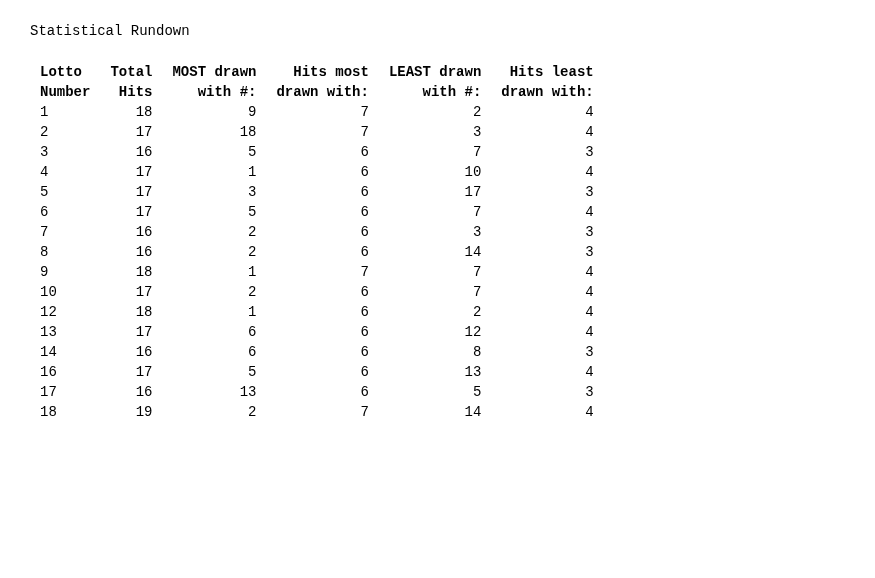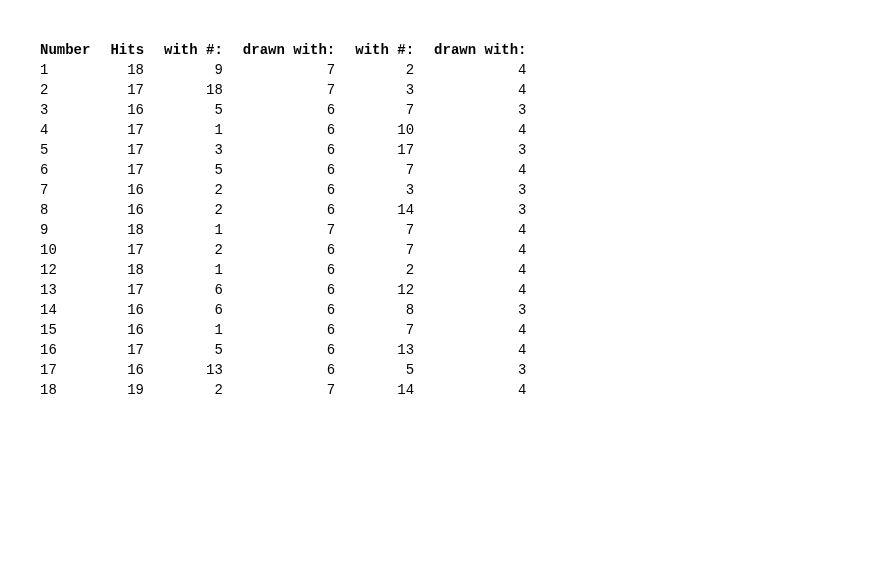--- a/index.html
+++ b/index.html
@@ -40,24 +40,35 @@
       border-bottom: none;
     }
     tbody tr td {
       font-weight: normal;
     }
   </style>
 </head>
 <body>
 
 <div class="header-section">
+  <div class="header-line">
+    <span>Statistical Rundown</span>
+  </div>
 </div>
 
 <table>
   <thead>
+    <tr class="col-header-row">
+      <th class="col-lotto">Lotto</th>
+      <th>Total</th>
+      <th>MOST drawn</th>
+      <th>Hits most</th>
+      <th>LEAST drawn</th>
+      <th>Hits least</th>
+    </tr>
     <tr class="col-header-row">
       <th class="col-lotto">Number</th>
       <th>Hits</th>
       <th>with #:</th>
       <th>drawn with:</th>
       <th>with #:</th>
       <th>drawn with:</th>
     </tr>
   </thead>
   <tbody id="table-body">
@@ -159,28 +170,20 @@
       </tr>
       <tr>
         <td class="col-lotto">14</td>
         <td>16</td>
         <td>6</td>
         <td>6</td>
         <td>8</td>
         <td>3</td>
       </tr>
       <tr>
-        <td class="col-lotto">15</td>
-        <td>16</td>
-        <td>1</td>
-        <td>6</td>
-        <td>7</td>
-        <td>4</td>
-      </tr>
-      <tr>
         <td class="col-lotto">16</td>
         <td>17</td>
         <td>5</td>
         <td>6</td>
         <td>13</td>
         <td>4</td>
       </tr>
       <tr>
         <td class="col-lotto">17</td>
         <td>16</td>

